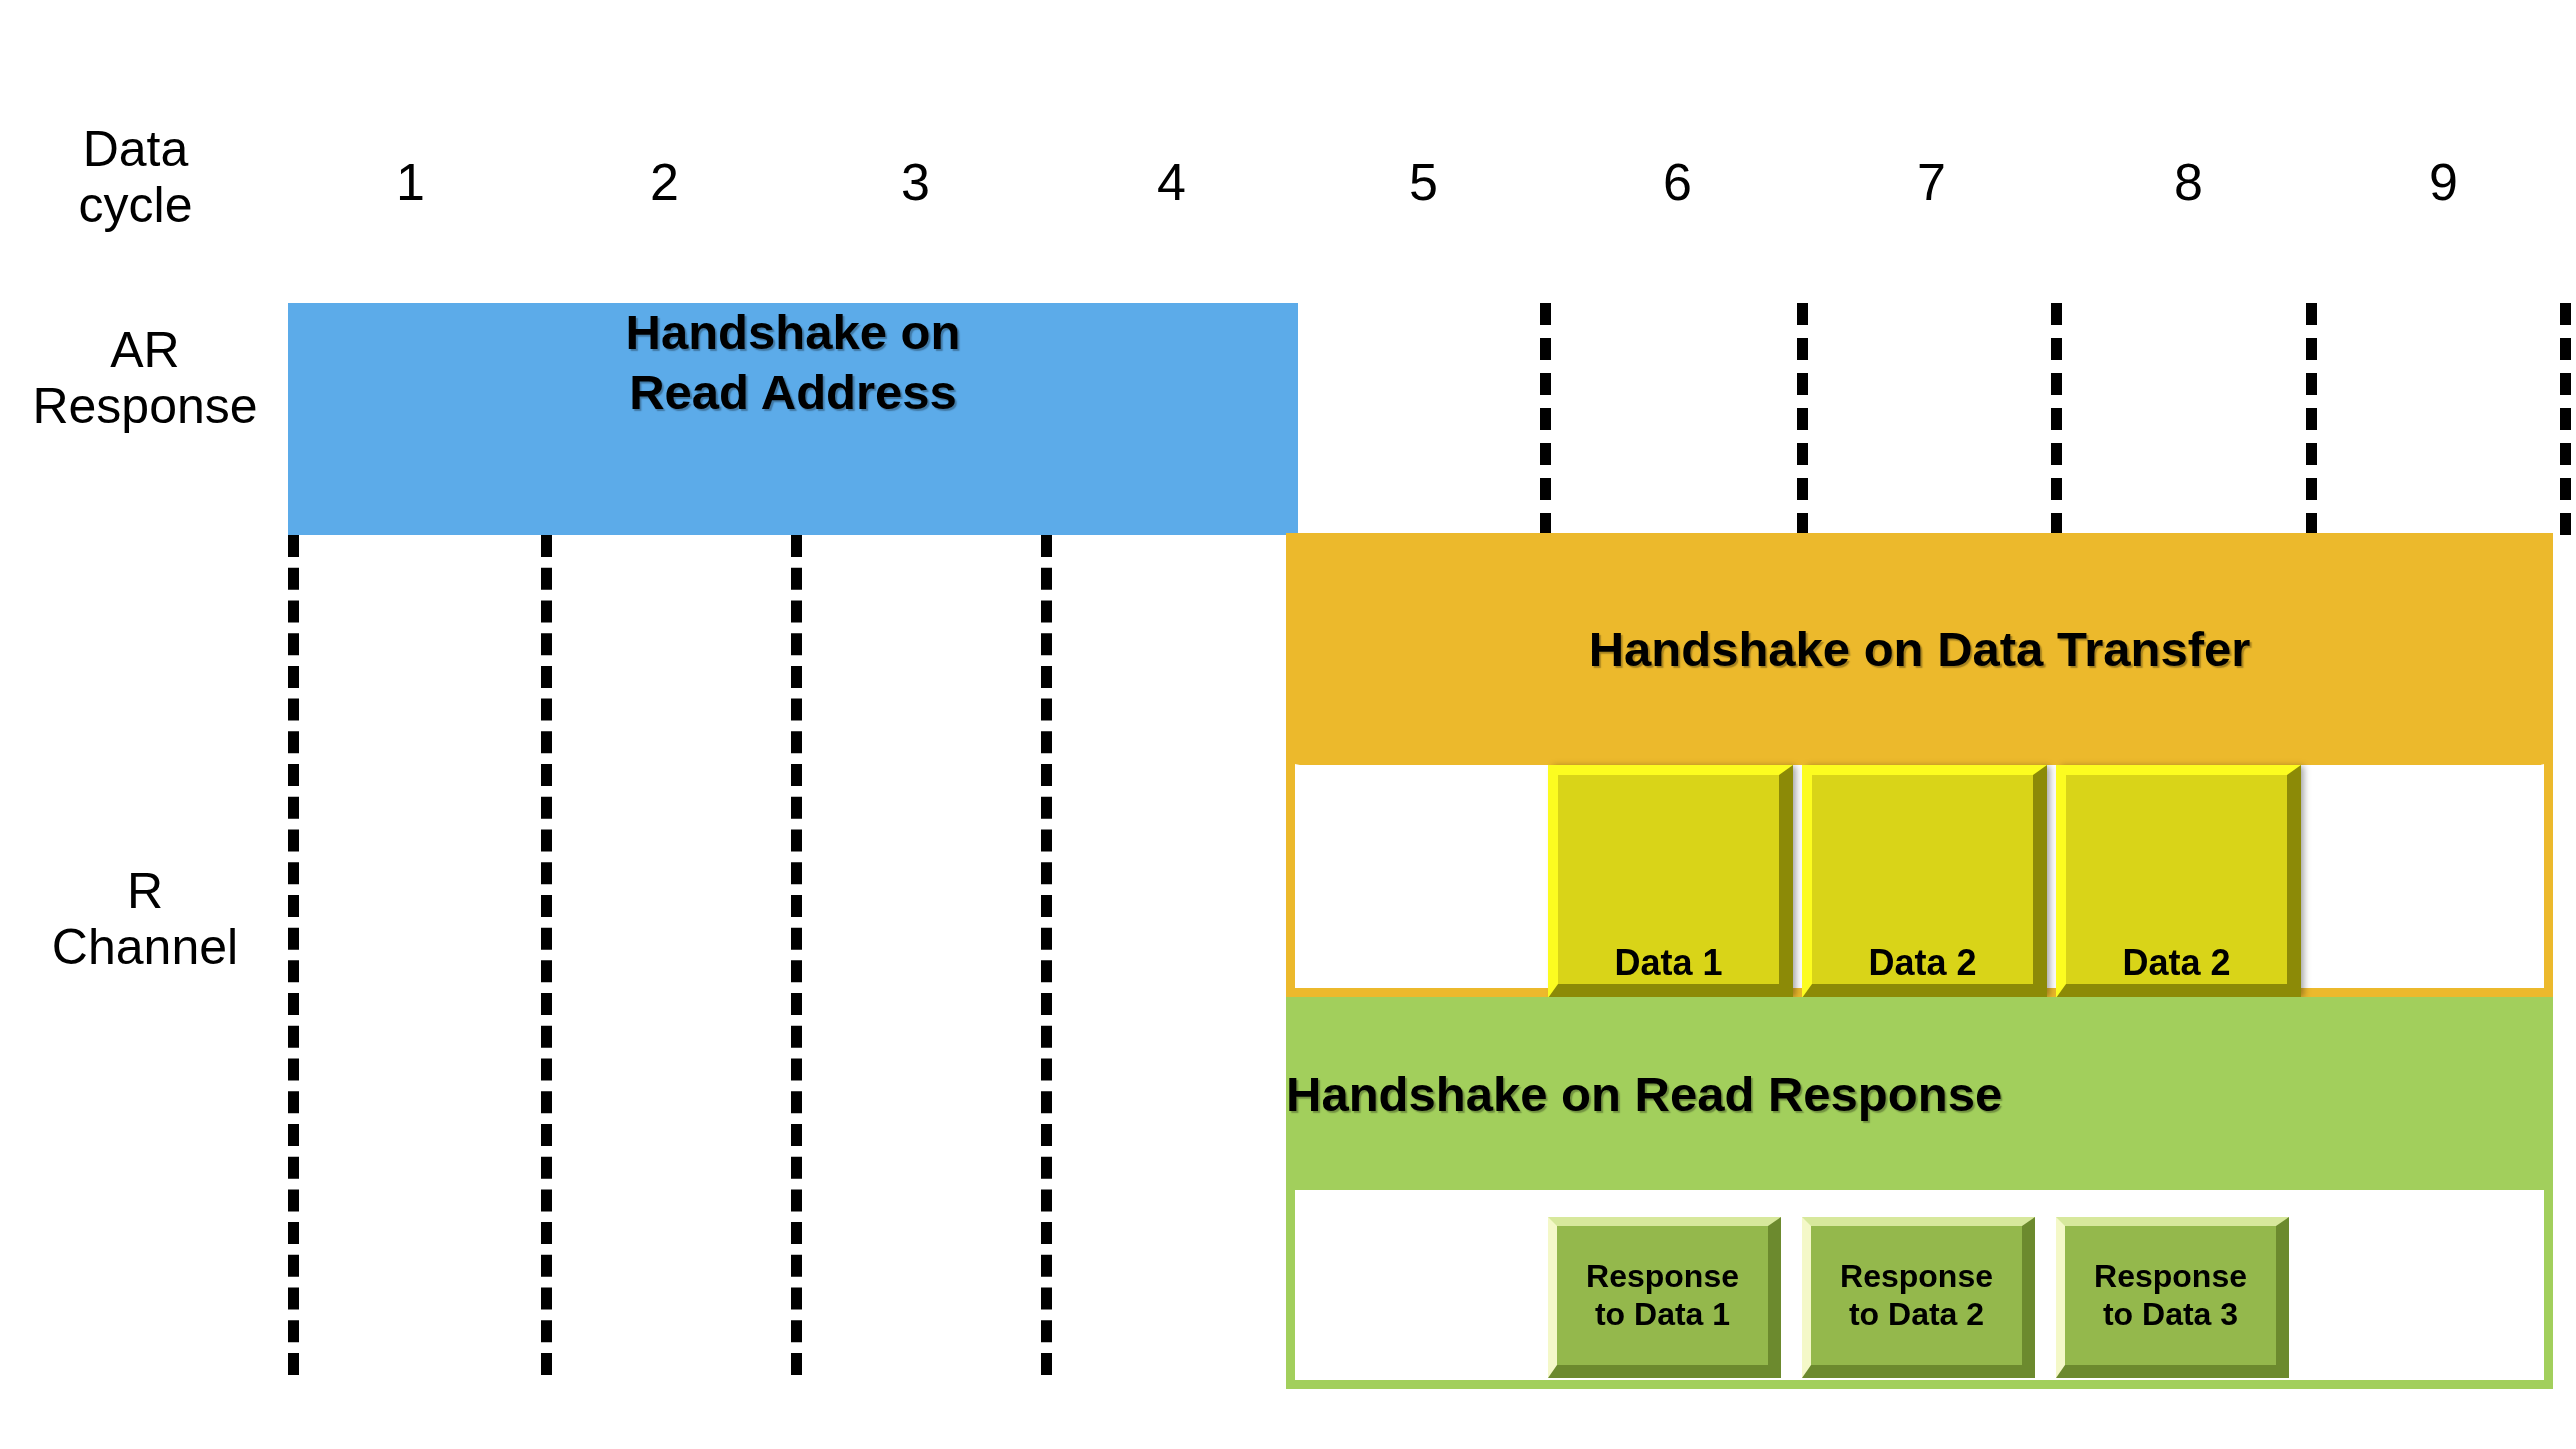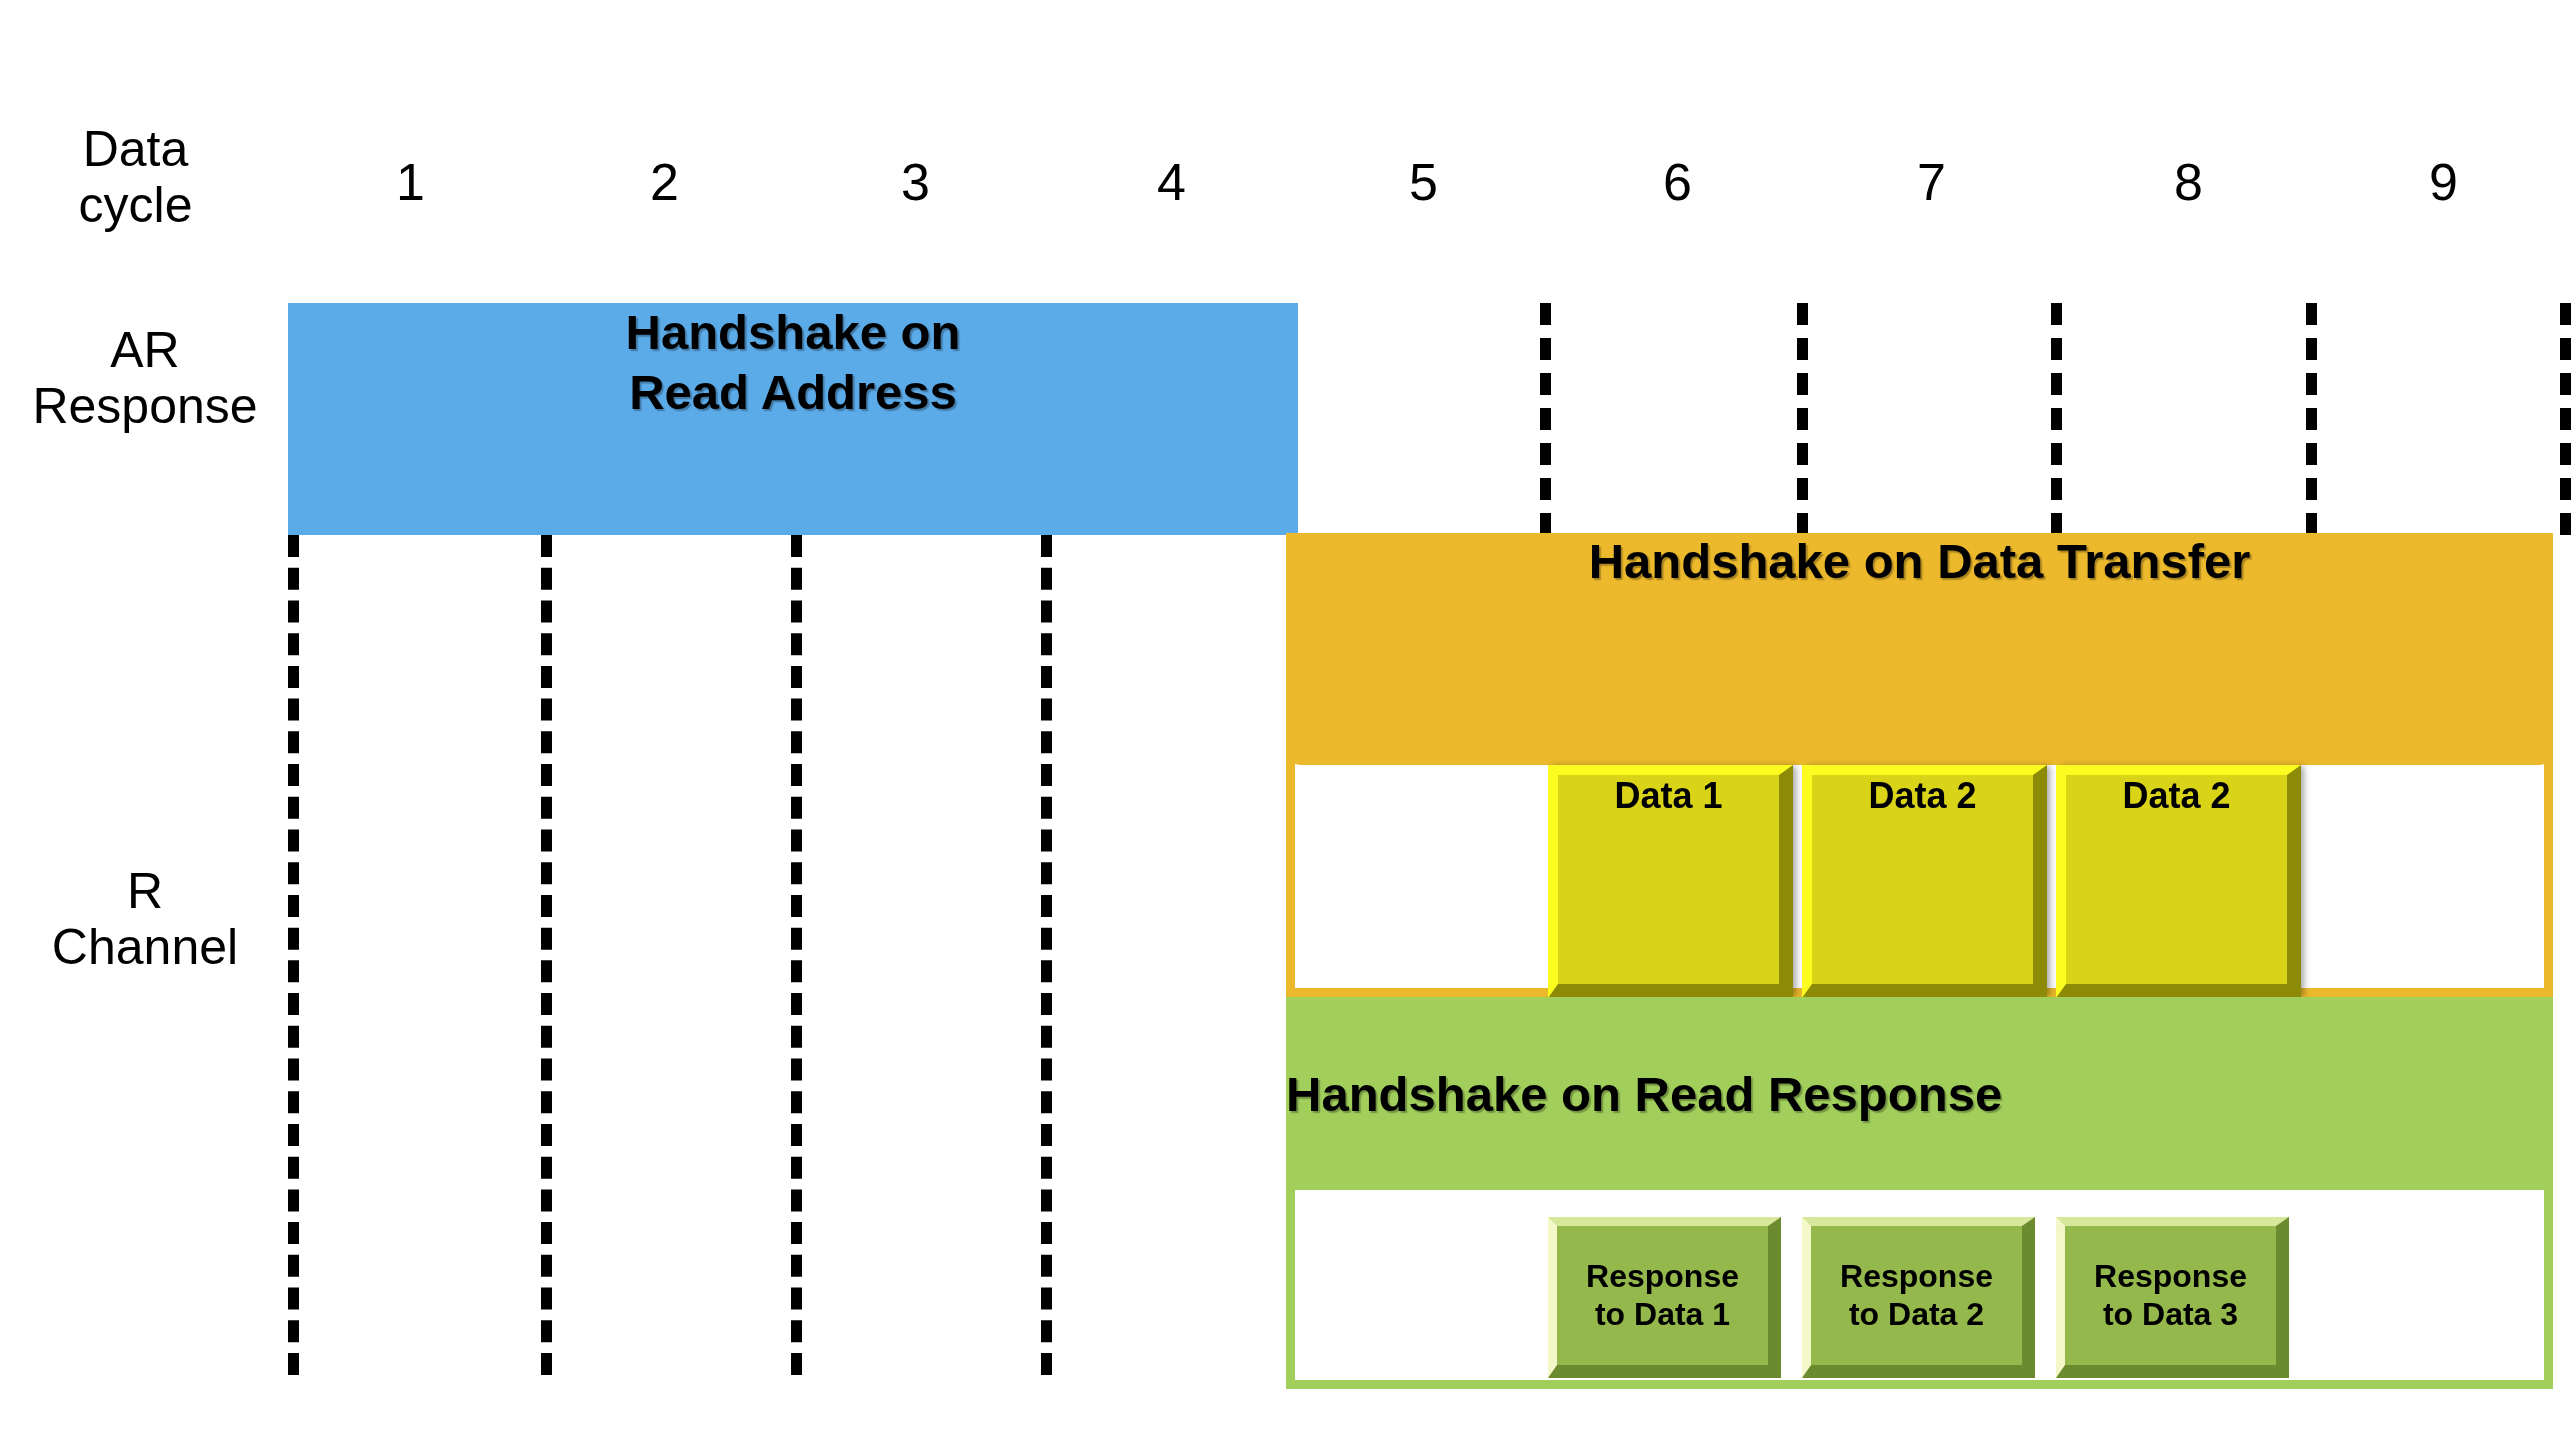--- a/index.html
+++ b/index.html
@@ -40,21 +40,21 @@
   }
 
   
   #data-transfer-outline{
     position:absolute;left:1286px;top:533px;width:1267px;height:464px;
     border:9px solid #ECB92C;box-sizing:border-box;background:transparent;
   }
   #data-transfer-fill{
     position:absolute;left:1286px;top:533px;width:1267px;height:232px;
     background:#ECB92C;
-    display:flex;align-items:flex-start;justify-content:center;border-radius:14px;
+    display:flex;align-items:center;justify-content:center;border-radius:14px;
   }
   #data-transfer-fill .blocktxt{
     color:#000;font-weight:bold;font-size:49px;text-align:center;
     text-shadow:1.9px 1.9px 1.3px rgba(0,0,0,.30);
   }
 
   
   #read-response-outline{
     position:absolute;left:1286px;top:997px;width:1267px;height:392px;
     border:9px solid #A2CF5C;box-sizing:border-box;background:transparent;
@@ -71,21 +71,21 @@
 
   
   .databox{
     position:absolute;top:765px;width:245px;height:233px;
     background:#D9D418;
     border-top:10.3px solid #FCFC20;
     border-left:10.3px solid #FCFC20;
     border-right:14px solid #8C8A07;
     border-bottom:14px solid #8C8A07;
     box-sizing:border-box;
-    display:flex;align-items:flex-start;justify-content:center;
+    display:flex;align-items:flex-end;justify-content:center;
     box-shadow:3.9px 0 6.4px -1.3px rgba(0,0,0,.35);
   }
   .databox .lbl{
     color:#000;font-weight:bold;font-size:36px;text-align:center;
   }
 
   
   .respbox{
     position:absolute;top:1217px;width:233px;height:161px;
     background:#94B84C;

